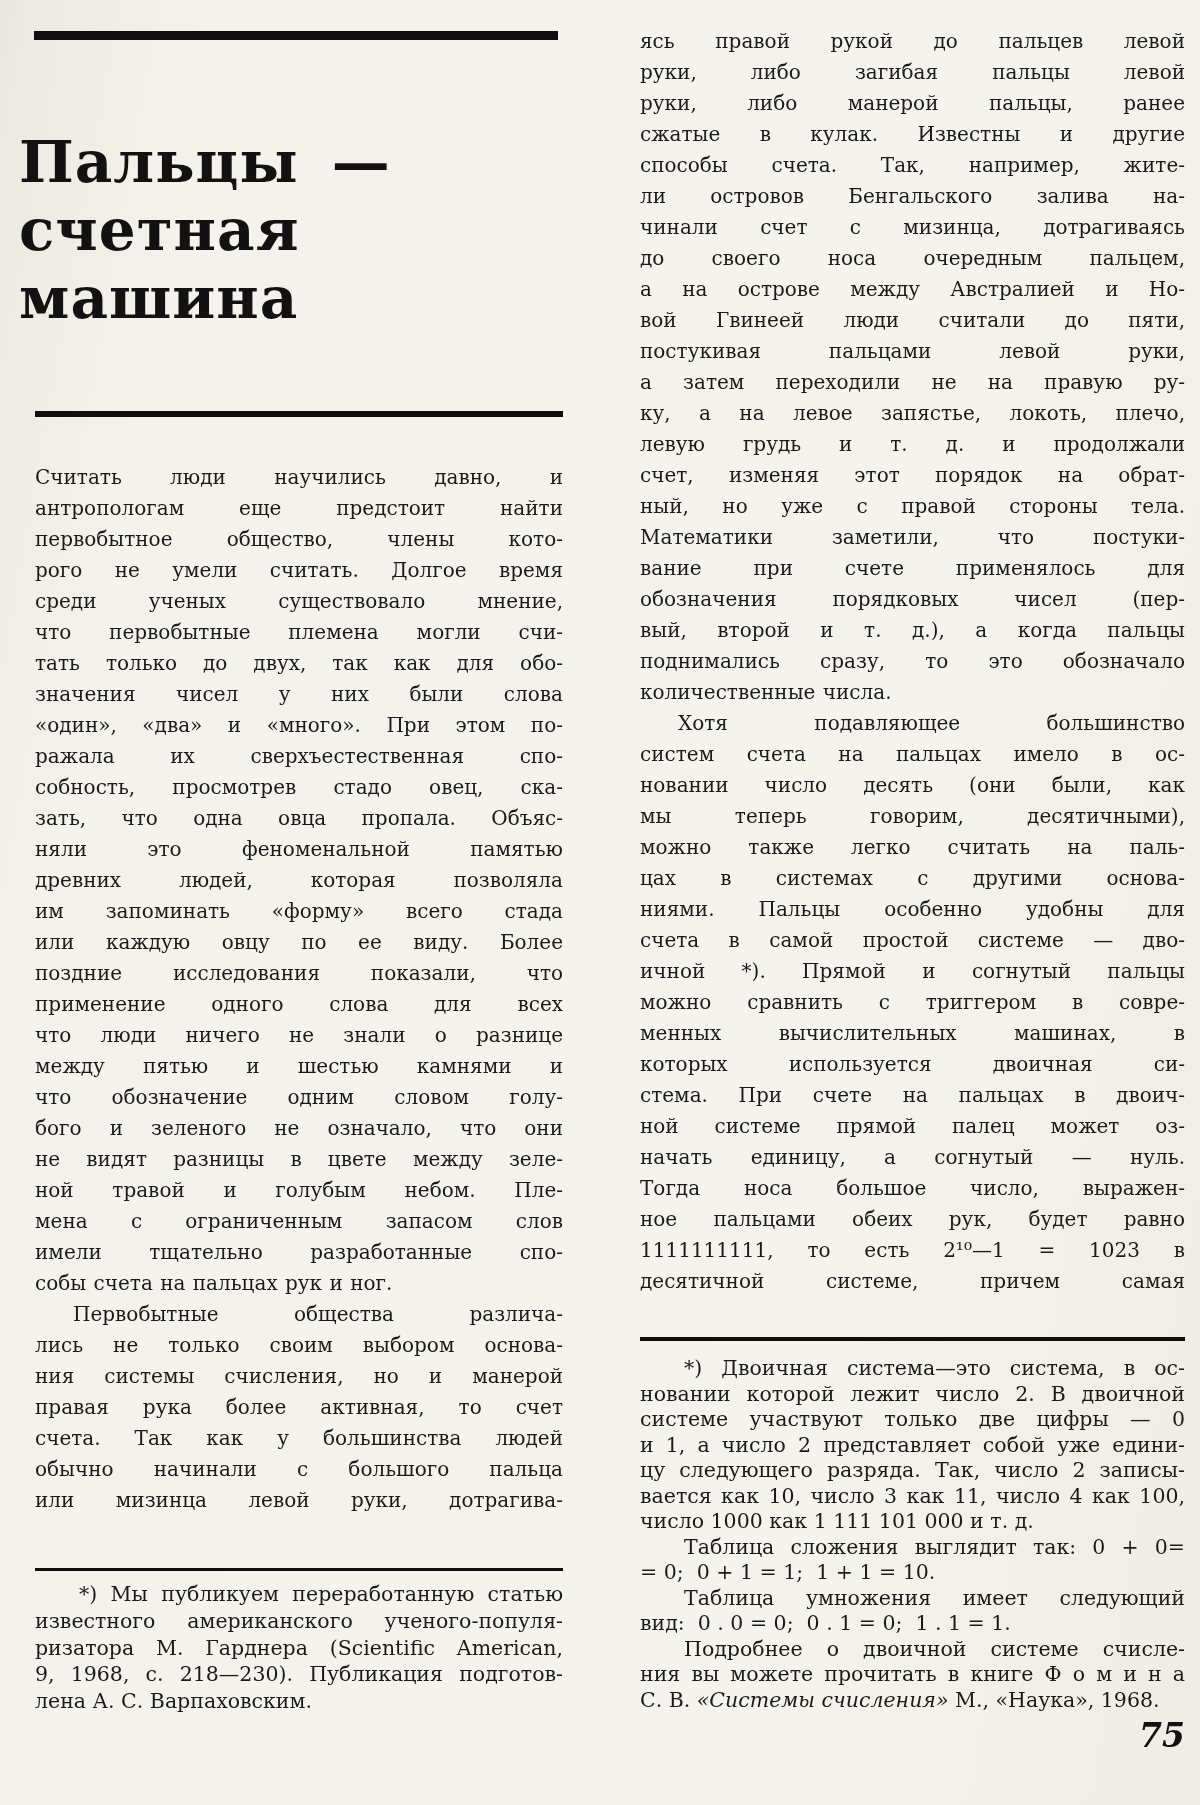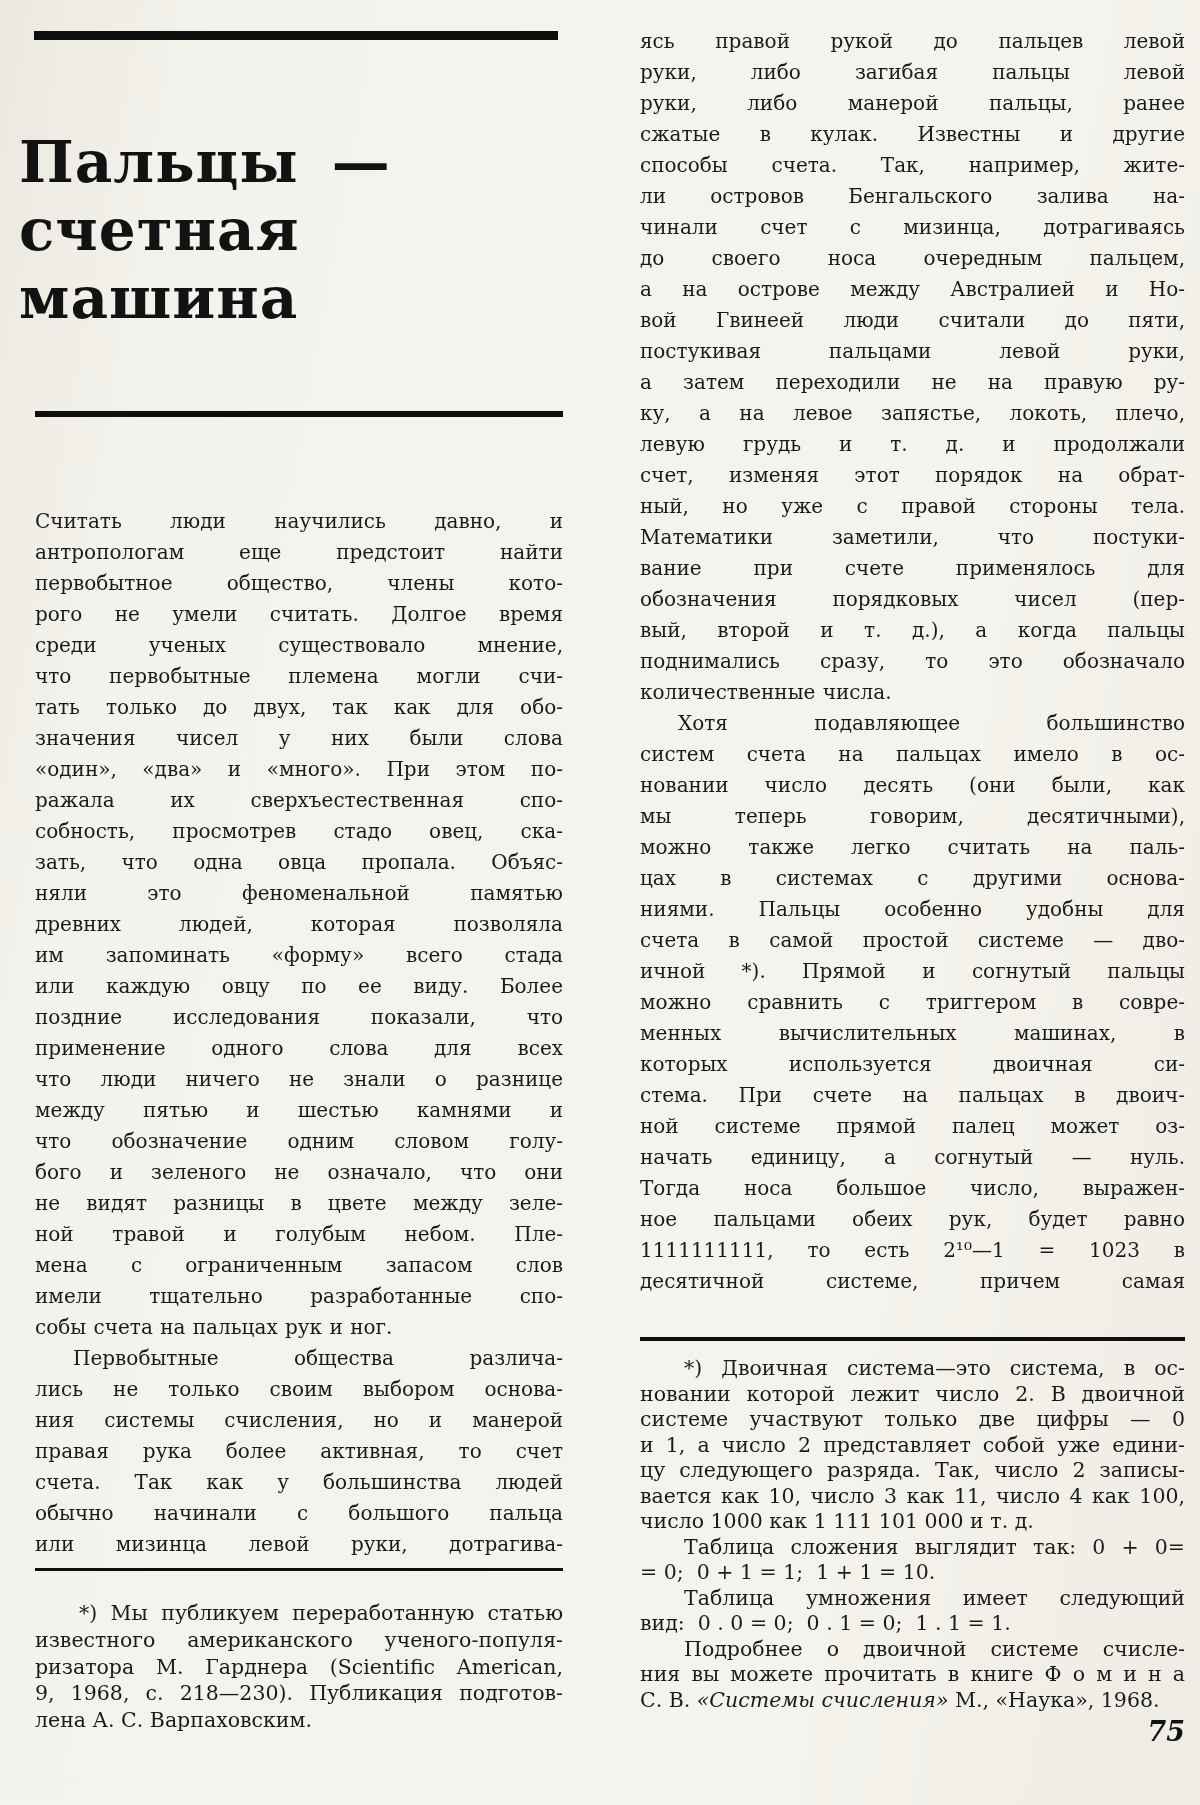--- a/index.html
+++ b/index.html
@@ -19,44 +19,44 @@
     font-size:58px;line-height:68px;font-weight:bold;
     letter-spacing:1px;word-spacing:12px;color:#121212;
   }
   #title-rule{left:35px;top:411px;width:528px;height:6px;}
   .bodytext{
     position:absolute;
     font-size:20px;line-height:31px;
     word-spacing:1px;
     color:#1a1a1a;
   }
-  #left-body{left:35px;top:462px;width:528px;margin-top:44px;}
+  #left-body{left:35px;top:462px;width:528px;}
   #right-body{left:640px;top:26px;width:545px;}
   .fnrule{height:3px;}
   #left-fn-rule{left:35px;top:1568px;width:528px;}
   #right-fn-rule{left:640px;top:1337px;width:545px;height:4px;}
   .footnote{
     position:absolute;
     font-size:20.5px;
     color:#1a1a1a;
   }
-  #left-fn{left:35px;top:1581px;width:528px;line-height:26.8px;margin-top:19px;}
+  #left-fn{left:35px;top:1581px;width:528px;line-height:26.8px;}
   #right-fn{left:640px;top:1356px;width:545px;line-height:25.5px;}
   .tline{
     text-align:justify;
     text-align-last:justify;
   }
   .tline.endline{text-align-last:left;}
   .bodytext .tline.indent{text-indent:38px;}
   .footnote .tline.indent{text-indent:44px;}
   .it{font-style:italic;}
   #page-num{
     position:absolute;left:1040px;top:1716px;width:145px;
     text-align:right;
-    font-size:27px;font-weight:bold;font-style:italic;color:#111;
+    font-size:33px;font-weight:bold;font-style:italic;color:#111;
   }
 </style>
 </head>
 <body>
 
 <div class="page">
 
   <div id="top-bar" class="rule"></div>
 
   <div id="title">

